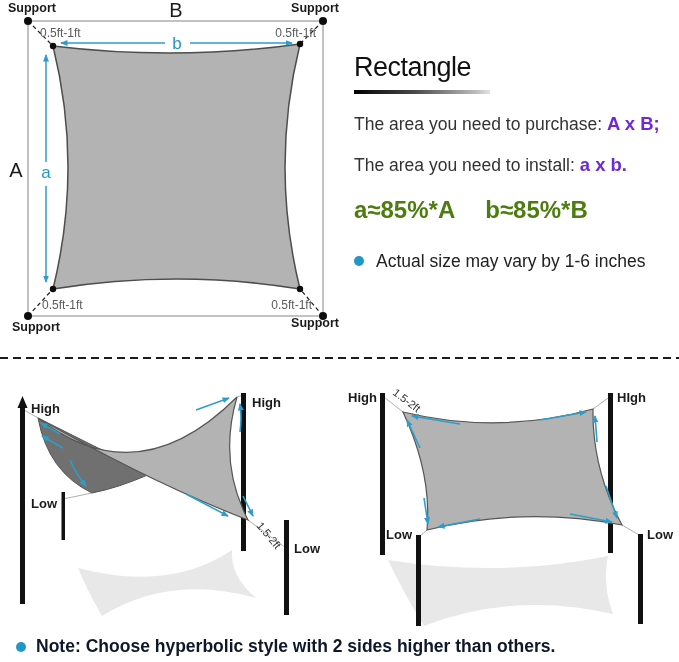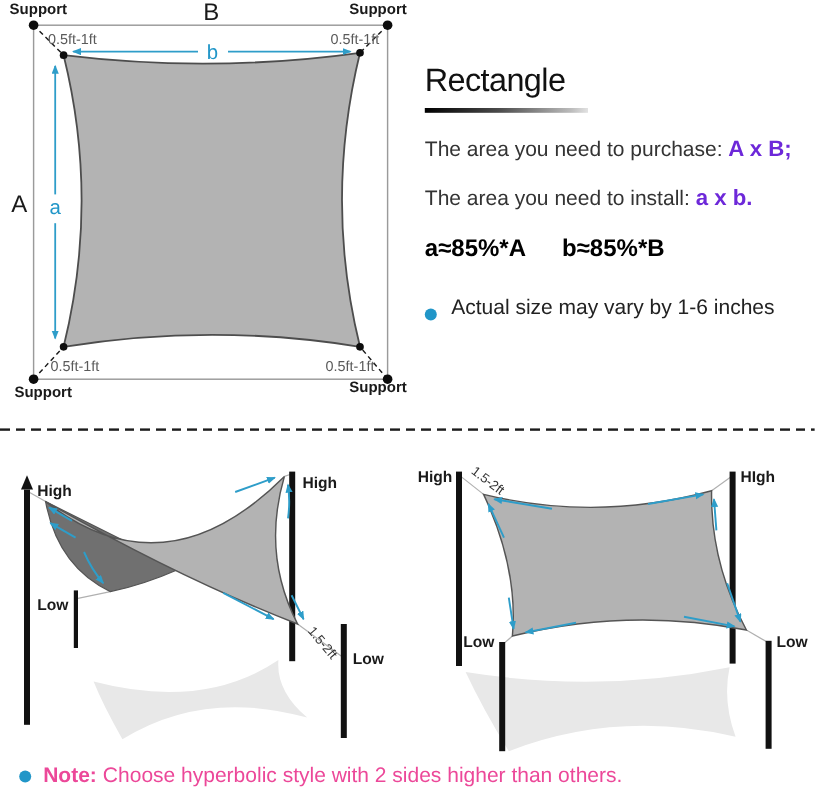--- a/index.html
+++ b/index.html
@@ -9,37 +9,37 @@
 
   svg text { font-family:"Liberation Sans", sans-serif; }
 
   
   .info-panel { position:absolute; left:354px; top:52px; width:318px; }
   .info-title { font-size:27px; font-weight:normal; color:#111; letter-spacing:-0.5px; line-height:1.15; }
   .title-underline { width:136px; height:3.5px; margin-top:7px;
                      background:linear-gradient(to right,#000 0%,#4a4a4a 45%,#bdbdbd 90%,#e2e2e2 100%); }
   .info-line { margin-top:19px; font-size:17.5px; color:#333; white-space:nowrap; }
   .info-line .hl { color:#6d28d9; font-weight:bold; font-size:18.5px; }
-  .formula-row { margin-top:20px; color:#000000; font-weight:bold; font-size:20px; white-space:nowrap; }
+  .formula-row { margin-top:20px; color:#4d7c0f; font-weight:bold; font-size:24px; white-space:nowrap; }
   .formula-row .f-a { margin-right:30px; }
-  .bullet-row { margin-top:27px; display:flex; align-items:flex-end; font-size:17.5px; color:#222; }
+  .bullet-row { margin-top:27px; display:flex; align-items:center; font-size:17.5px; color:#222; }
   .dot { width:10px; height:10px; border-radius:50%; background:#2196c8; margin-right:12px; flex:0 0 auto; }
 
   
   .divider { position:absolute; left:0; top:357px; width:679px; height:2px;
              background:repeating-linear-gradient(90deg,#1c1c1c 0 8px,transparent 8px 13px); }
 
   
   .plan-svg  { position:absolute; left:0; top:0; }
   .hyp-svg   { position:absolute; left:0; top:386px; }
   .rect-svg  { position:absolute; left:340px; top:386px; }
 
   
   .footer-note { position:absolute; left:16px; top:636px; display:flex; align-items:center;
-                 font-size:17.5px; color:#ec4899; }
+                 font-size:17.5px; color:#0f172a;font-weight:bold; }
   .footer-note .dot { margin-right:10px; }
   .footer-note b { margin-right:5px; }
 </style>
 </head>
 <body>
 
 <div class="canvas">
 
   <svg class="plan-svg" width="345" height="350" viewBox="0 0 345 350">
     <defs>

